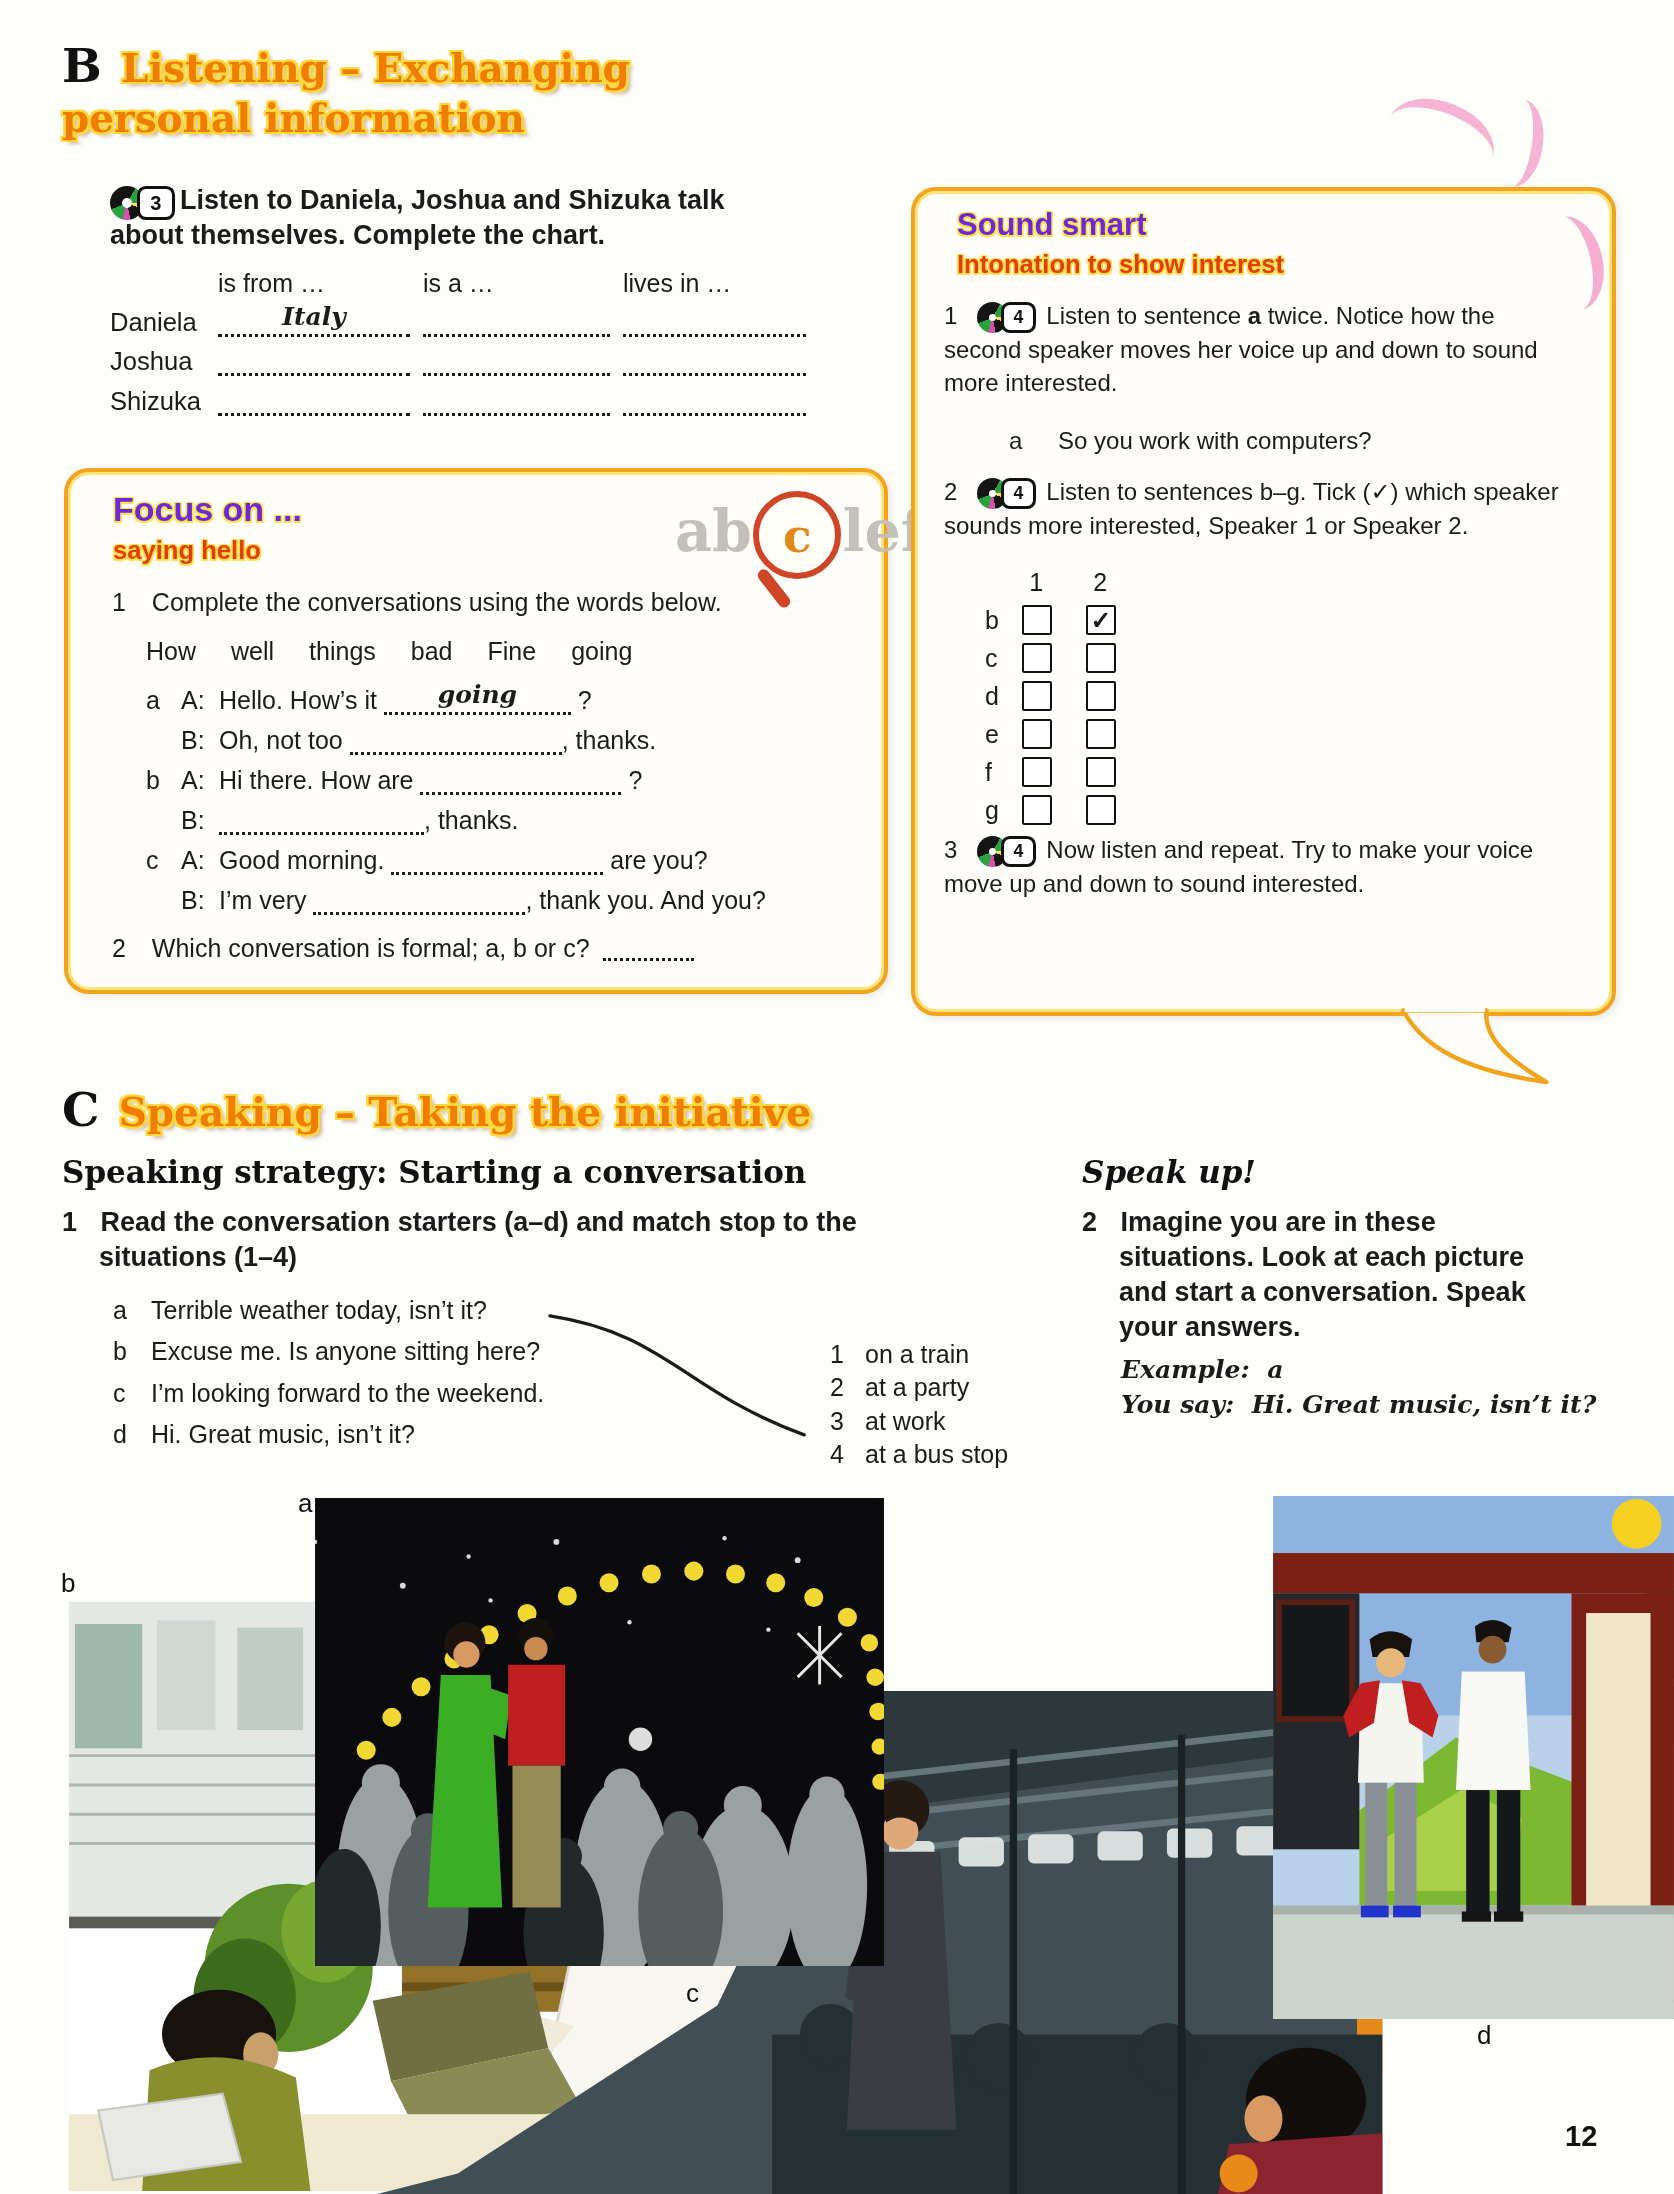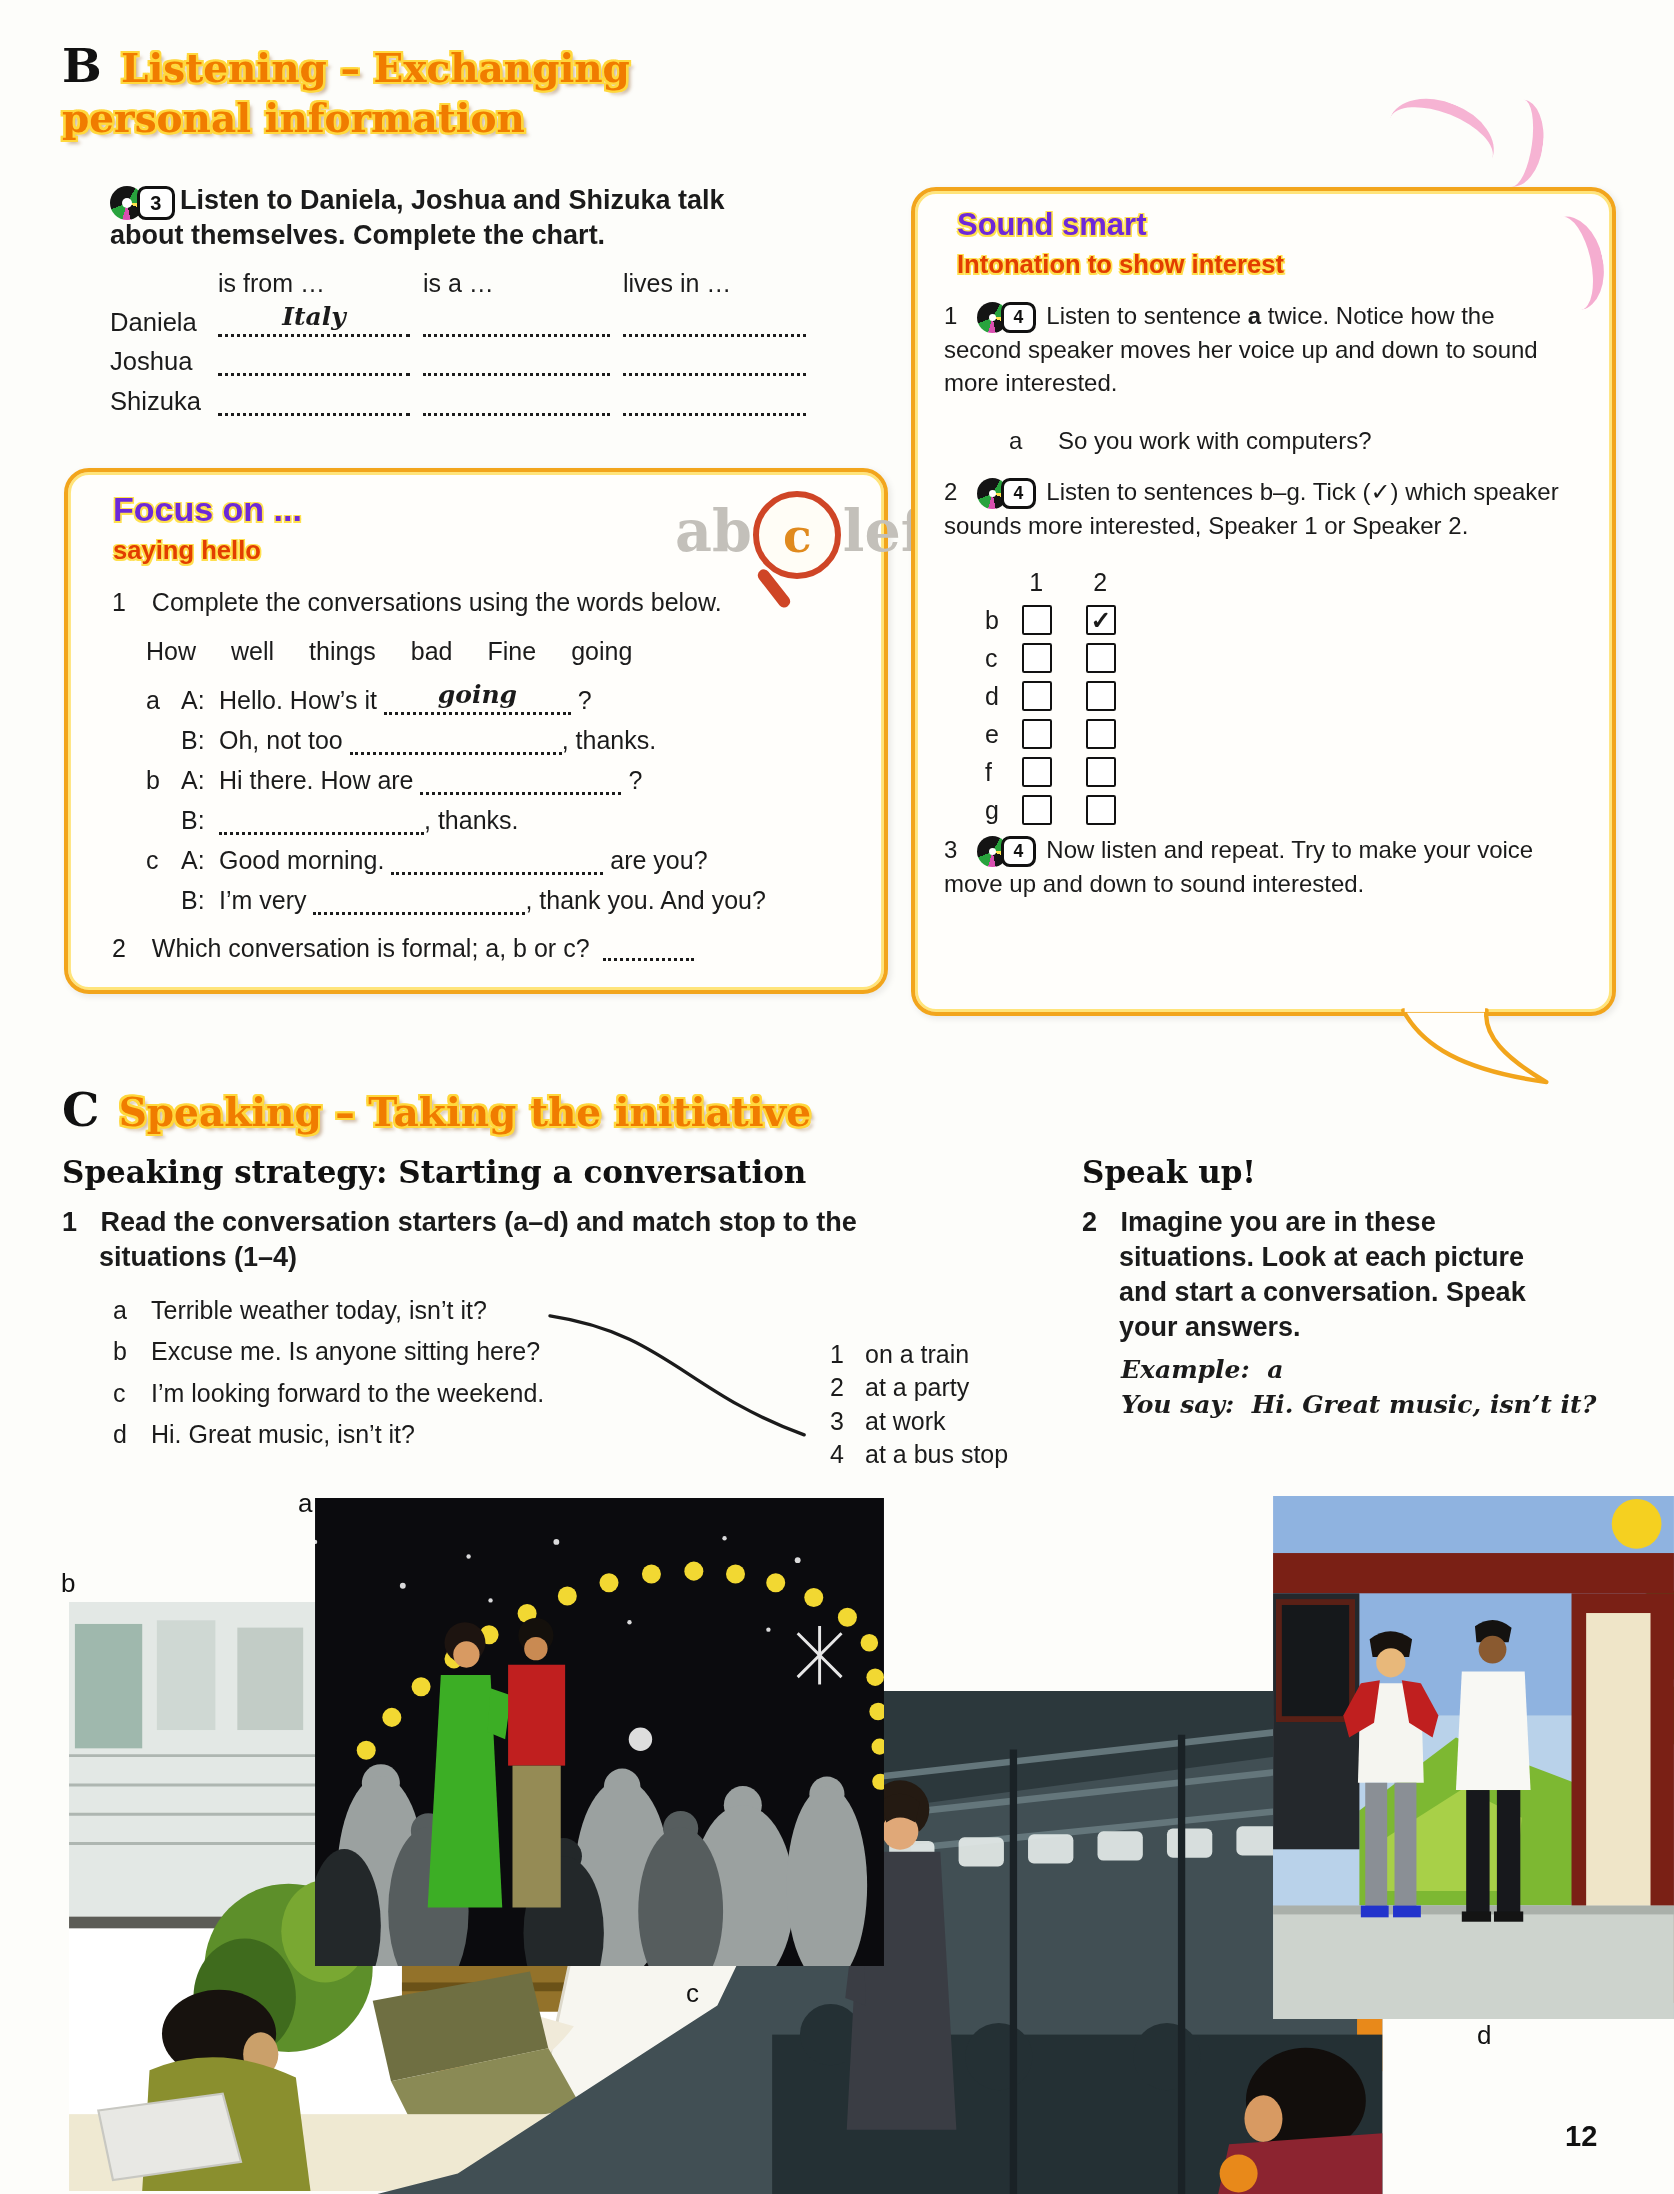--- a/index.html
+++ b/index.html
@@ -338,21 +338,21 @@
     <div class="pair-row" style="margin-bottom:4.4px;">
       <span class="pair-lab" style="width:35px;">4</span>
       <span>at a bus stop</span>
     </div>
   </div>
 
   <svg class="abs" style="left:512px;top:1298px;" width="336" height="154" viewBox="0 0 460 210">
     <path d="M52,24 C210,48 238,128 400,187" fill="none" stroke="#1b1b1b" stroke-width="4.5" stroke-linecap="round"></path>
   </svg>
 
-  <div class="abs slab sub-head" style="left:1082px;top:1154px;">Speak up!</div>
+  <div class="abs slab sub-head" style="left:1082px;top:1154px;font-style:italic;">Speak up!</div>
   <div class="abs bold-instr" style="left:1082px;top:1205px;width:556px;">
     <span style="margin-right:16px;">2</span>
     <span>Imagine you are in these</span>
     <div style="margin-left:37px;">situations. Look at each picture</div>
     <div style="margin-left:37px;">and start a conversation. Speak</div>
     <div style="margin-left:37px;">your answers.</div>
   </div>
   <div class="abs hand" style="left:1121px;top:1355px;font-size:25px;">
     <span>Example:</span>&nbsp;
     <span>a</span>

